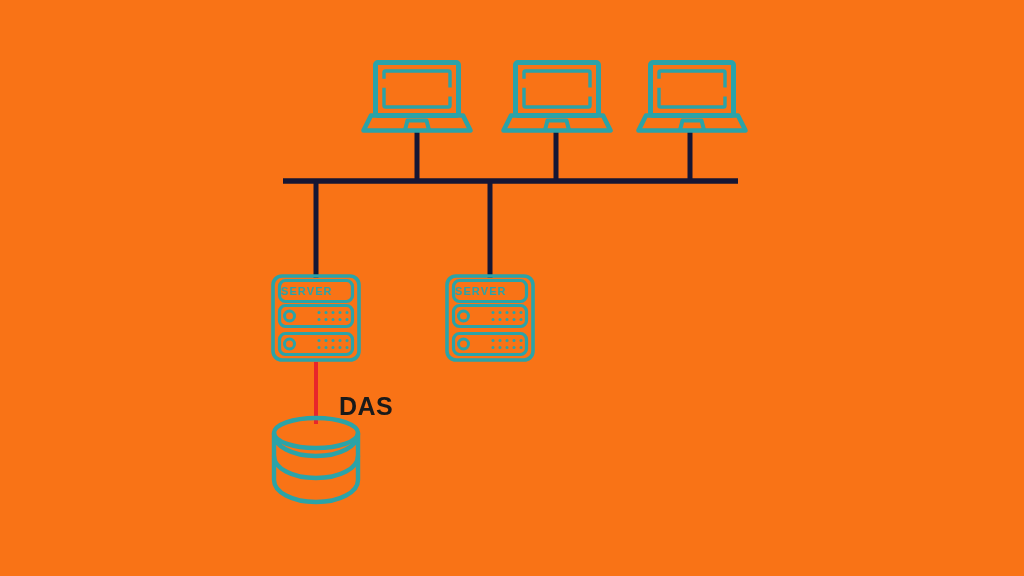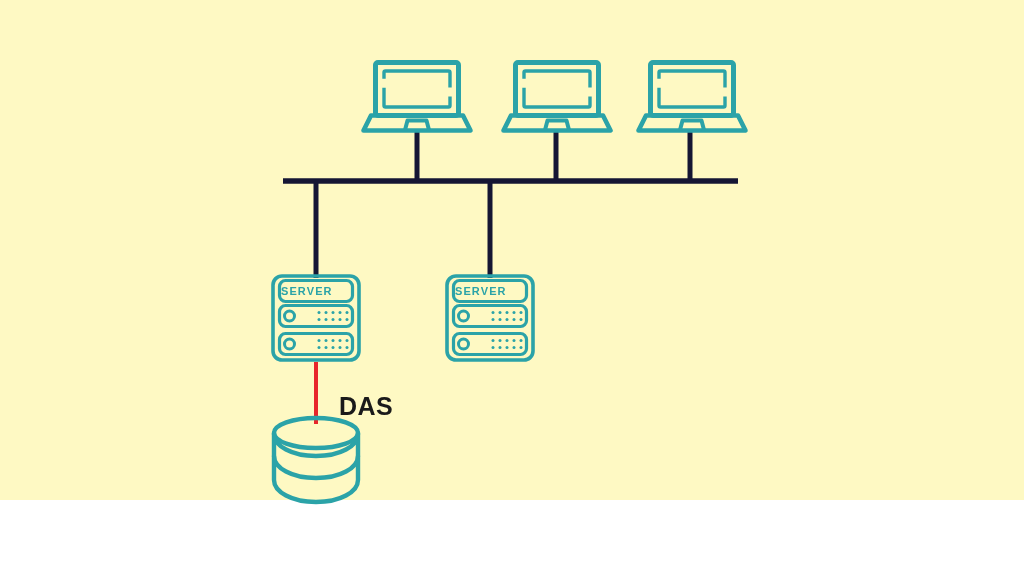--- a/index.html
+++ b/index.html
@@ -10,22 +10,22 @@
   }
   body {
     width: 1024px;
     height: 576px;
     font-family: "Liberation Sans", sans-serif;
     overflow: hidden;
   }
   #stage {
     position: relative;
     width: 1024px;
-    height: 500px;
-    background: #fef9c3;
+    height: 576px;
+    background: #f97316;
   }
   #diagram-svg {
     position: absolute;
     top: 0;
     left: 0;
     width: 1024px;
     height: 576px;
     display: block;
   }
   .server-label {

